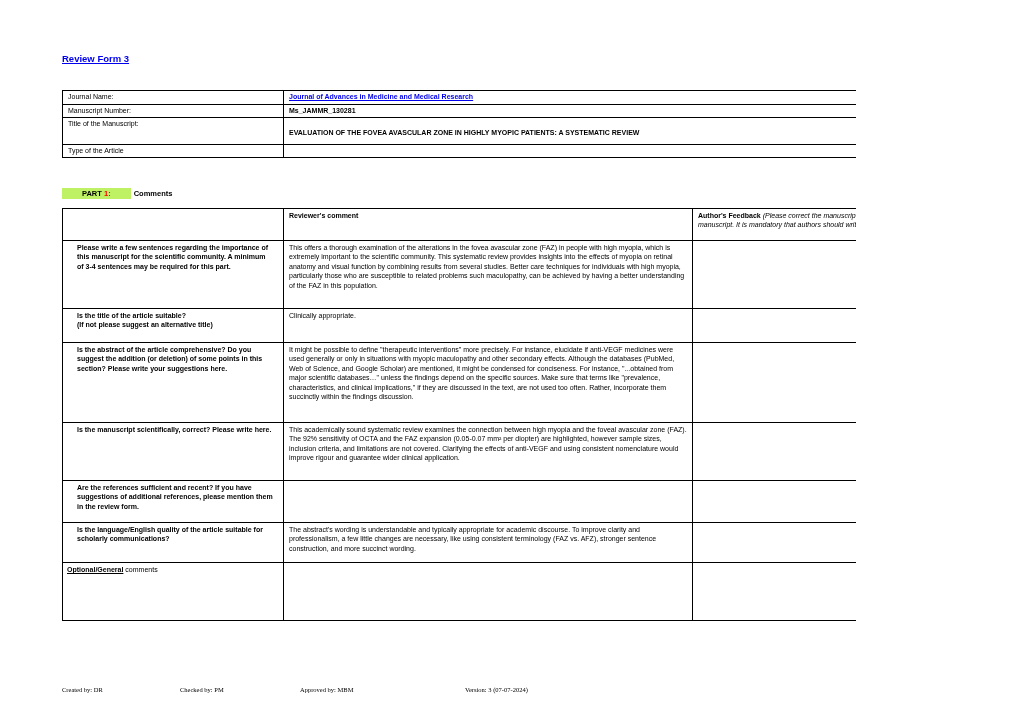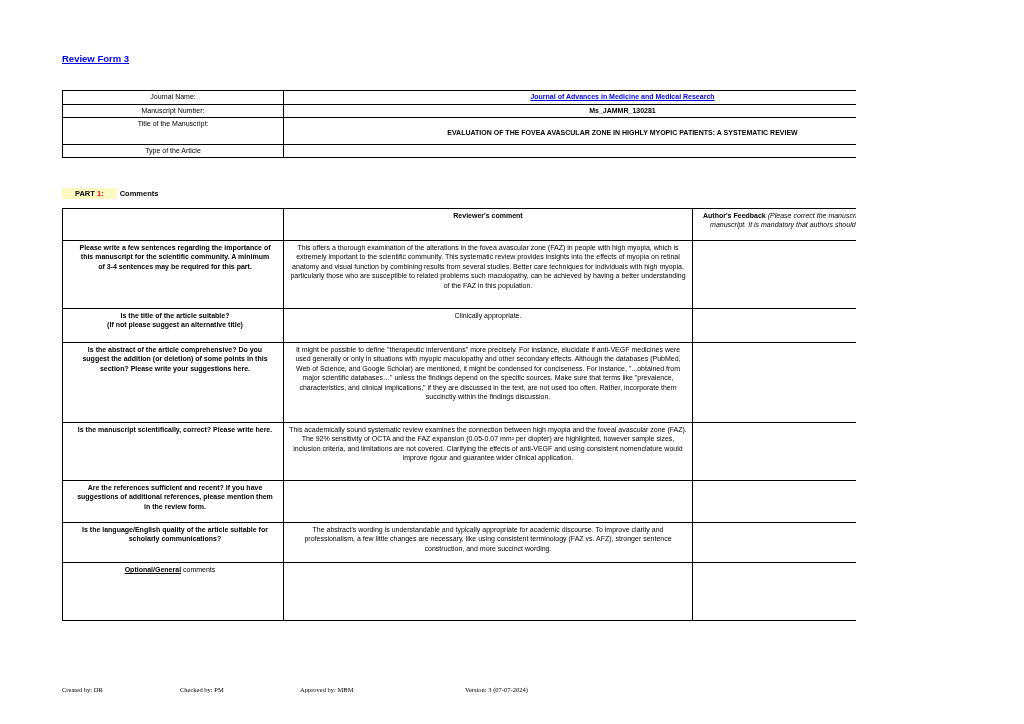--- a/index.html
+++ b/index.html
@@ -1,37 +1,37 @@
 <!DOCTYPE html>
 <html><head>
 <meta charset="utf-8">
 <style>
   * { margin:0; padding:0; box-sizing:border-box; }
   html,body { background:#ffffff; }
   .page {
     position:relative; width:856px; height:724px; background:#ffffff;
-    font-family:"Liberation Sans", sans-serif; color:#000; overflow:hidden;text-align:center;
+    font-family:"Liberation Sans", sans-serif; color:#000; overflow:hidden;
   }
   .doc-title {
     position:absolute; left:62px; top:53px;
     font-size:9.5px; font-weight:bold; text-decoration:underline; color:#0000ee;
   }
   table { border-collapse:collapse; table-layout:fixed; }
   td { border:1px solid #000; vertical-align:top; font-size:7px; line-height:1.35; }
 
   
   .meta-table { position:absolute; left:62px; top:90px; width:900px; }
   .meta-table td { padding:1px 5px; }
   .bold { font-weight:bold; }
   .link { color:#0000ee; font-weight:bold; text-decoration:underline; cursor:pointer; }
   .title-val { font-weight:bold; padding-top:10px !important; }
 
   
   .part-line { position:absolute; left:62px; top:189px; font-size:7.5px; font-weight:bold; }
-  .part-badge { background:#fef9c3; padding:1px 13px; }
+  .part-badge { background:#bef264; padding:1px 20px; }
   .part-num { color:#ff0000; }
   .part-label { margin-left:3px; }
 
   
   .main-table { position:absolute; left:62px; top:208px; width:900px; }
   .main-table td { padding:2px 5px; }
   .hdr { font-weight:bold; }
   .ital { font-style:italic; }
   .q { font-weight:bold; padding-left:14px !important; padding-right:10px !important; }
   .q .blk { display:block; }

